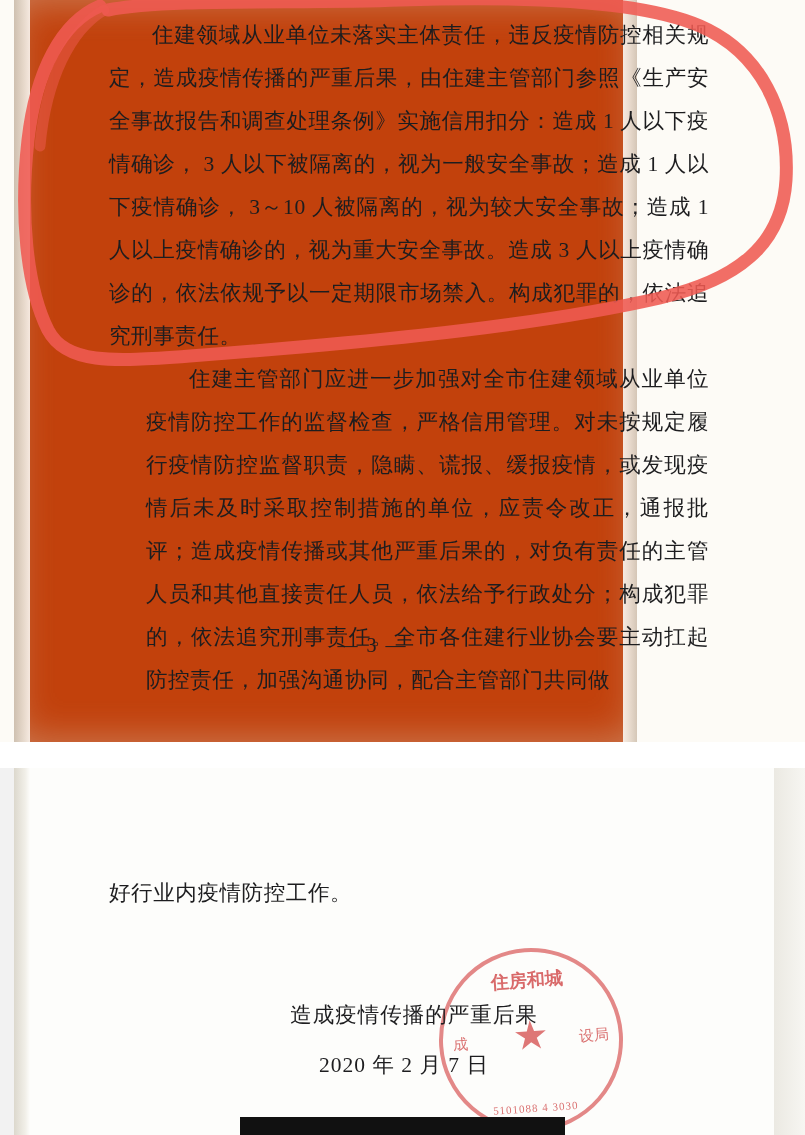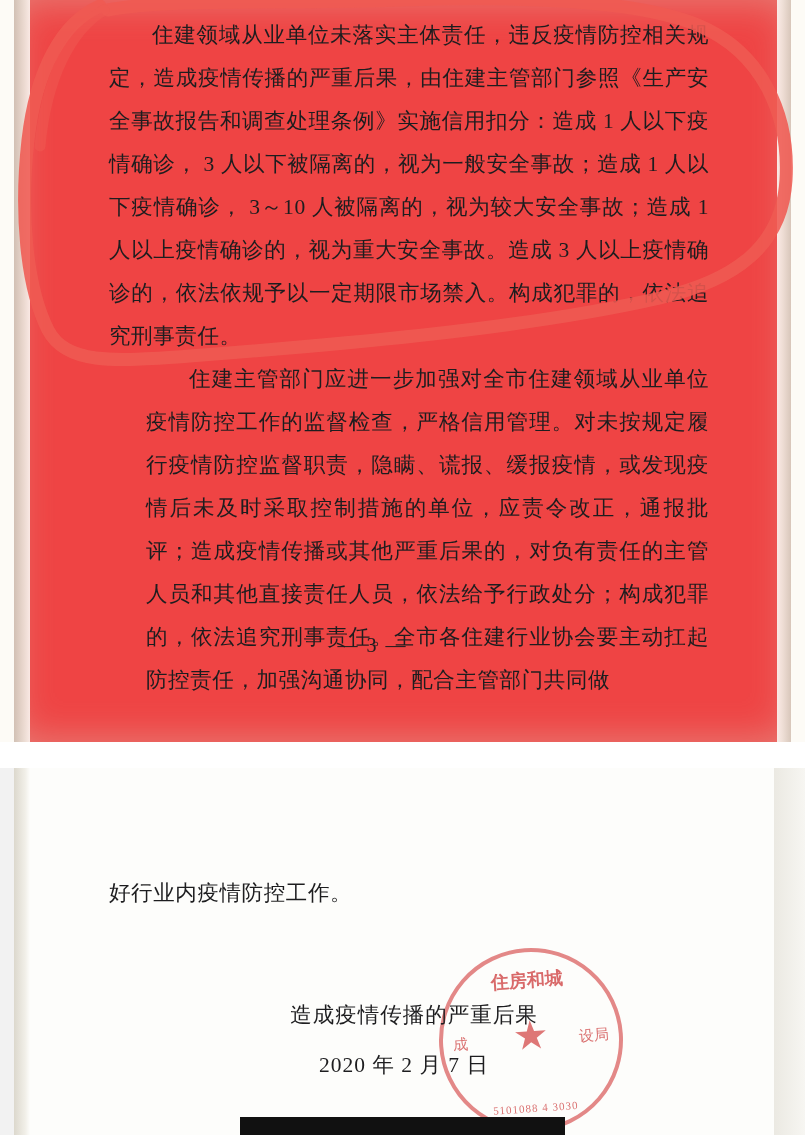--- a/index.html
+++ b/index.html
@@ -29,23 +29,23 @@
     top: 0;
     width: 805px;
     height: 768px;
     background: #fdfbf6;
     overflow: hidden;
   }
   .page-paper-top {
     position: absolute;
     left: 14px;
     top: 0;
-    width: 777px;
+    width: 623px;
     height: 742px;
-    background: #ef4444;
+    background: #c2410c;
     box-shadow: inset 0 0 40px rgba(220,212,196,0.45);
   }
   .edge-left-top {
     position: absolute;
     left: 0;
     top: 0;
     width: 16px;
     height: 742px;
     background: linear-gradient(to right, #cfcabd, #eae6dc 60%, #fbf9f4);
     opacity: 0.9;

